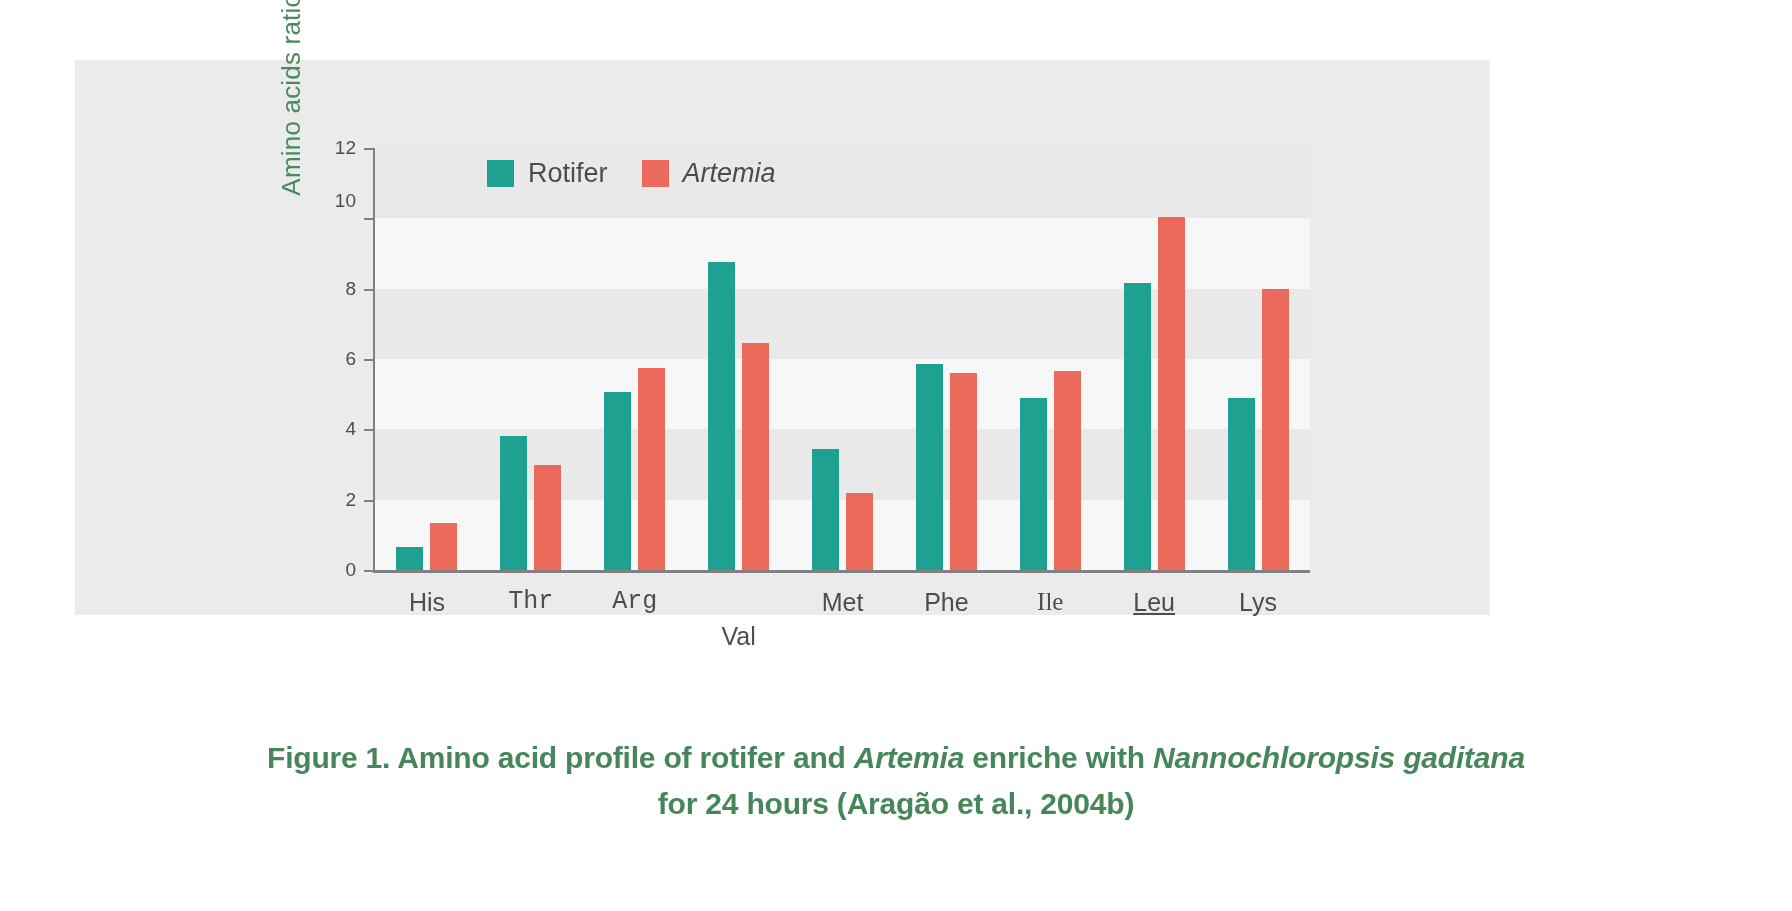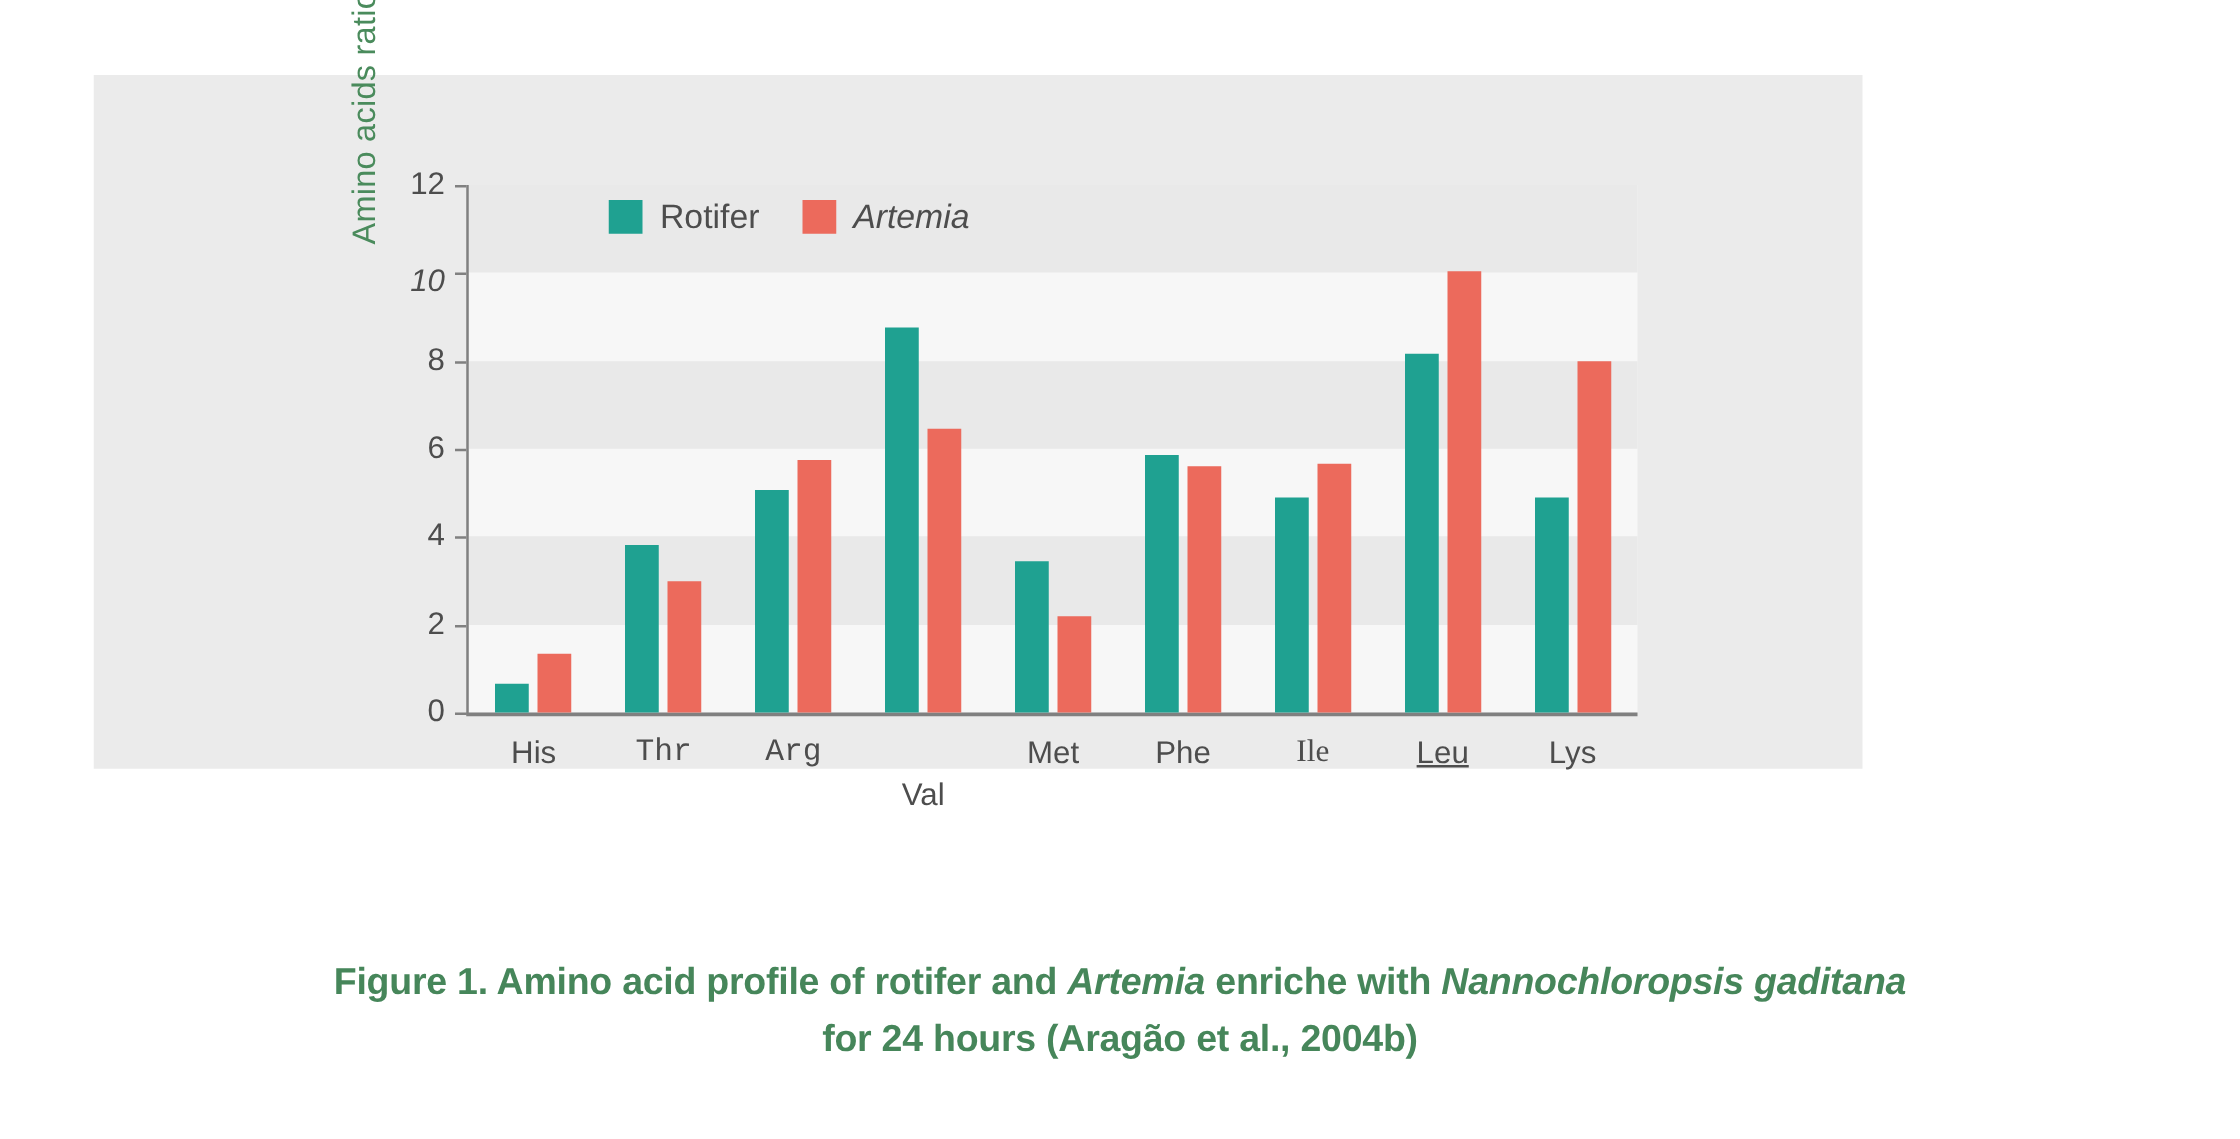--- a/index.html
+++ b/index.html
@@ -81,21 +81,21 @@
     height: 2px;
     background: #808080;
     left: 364px;
   }
   .y-tick-label {
     position: absolute;
     right: 0;
     width: 60px;
     text-align: right;
     color: #4d4d4d;
-    font-size: 25px;
+    font-size: 19px;
     line-height: 25px;
   }
   #y-tick-labels {
     position: absolute;
     left: 290px;
     top: 0;
     width: 66px;
     height: 600px;
   }
 
@@ -158,42 +158,41 @@
     position: absolute;
     left: 0;
     top: 735px;
     width: 1792px;
     text-align: center;
     color: #46865a;
     font-size: 30px;
     font-weight: bold;
     line-height: 46px;
     letter-spacing: -0.2px;
-    margin-top: 28px;
   }
   #caption i { font-style: italic; }
 </style>
 </head>
 <body>
 
 <div id="figure-root">
 
   <div id="chart-panel"></div>
 
   <div id="y-axis-title">Amino acids ratio (%)</div>
 
   <div id="plot-area">
       <div class="band" style="top: 0px; height: 70.3333px;"></div>
       <div class="band" style="top: 140.667px; height: 70.3333px;"></div>
       <div class="band" style="top: 281.333px; height: 70.3333px;"></div>
     </div>
 
   <div id="y-tick-labels">
       <div class="y-tick-label" style="top: 135px;">12</div>
-      <div class="y-tick-label" style="top: 213px; font-style: italic;">10</div>
+      <div class="y-tick-label" style="top: 188px;">10</div>
       <div class="y-tick-label" style="top: 275.667px;">8</div>
       <div class="y-tick-label" style="top: 346px;">6</div>
       <div class="y-tick-label" style="top: 416.333px;">4</div>
       <div class="y-tick-label" style="top: 486.667px;">2</div>
       <div class="y-tick-label" style="top: 557px;">0</div>
     </div>
   <div id="y-axis-line"></div>
   <div id="x-axis-line"></div>
 
   <div id="bars-layer">

